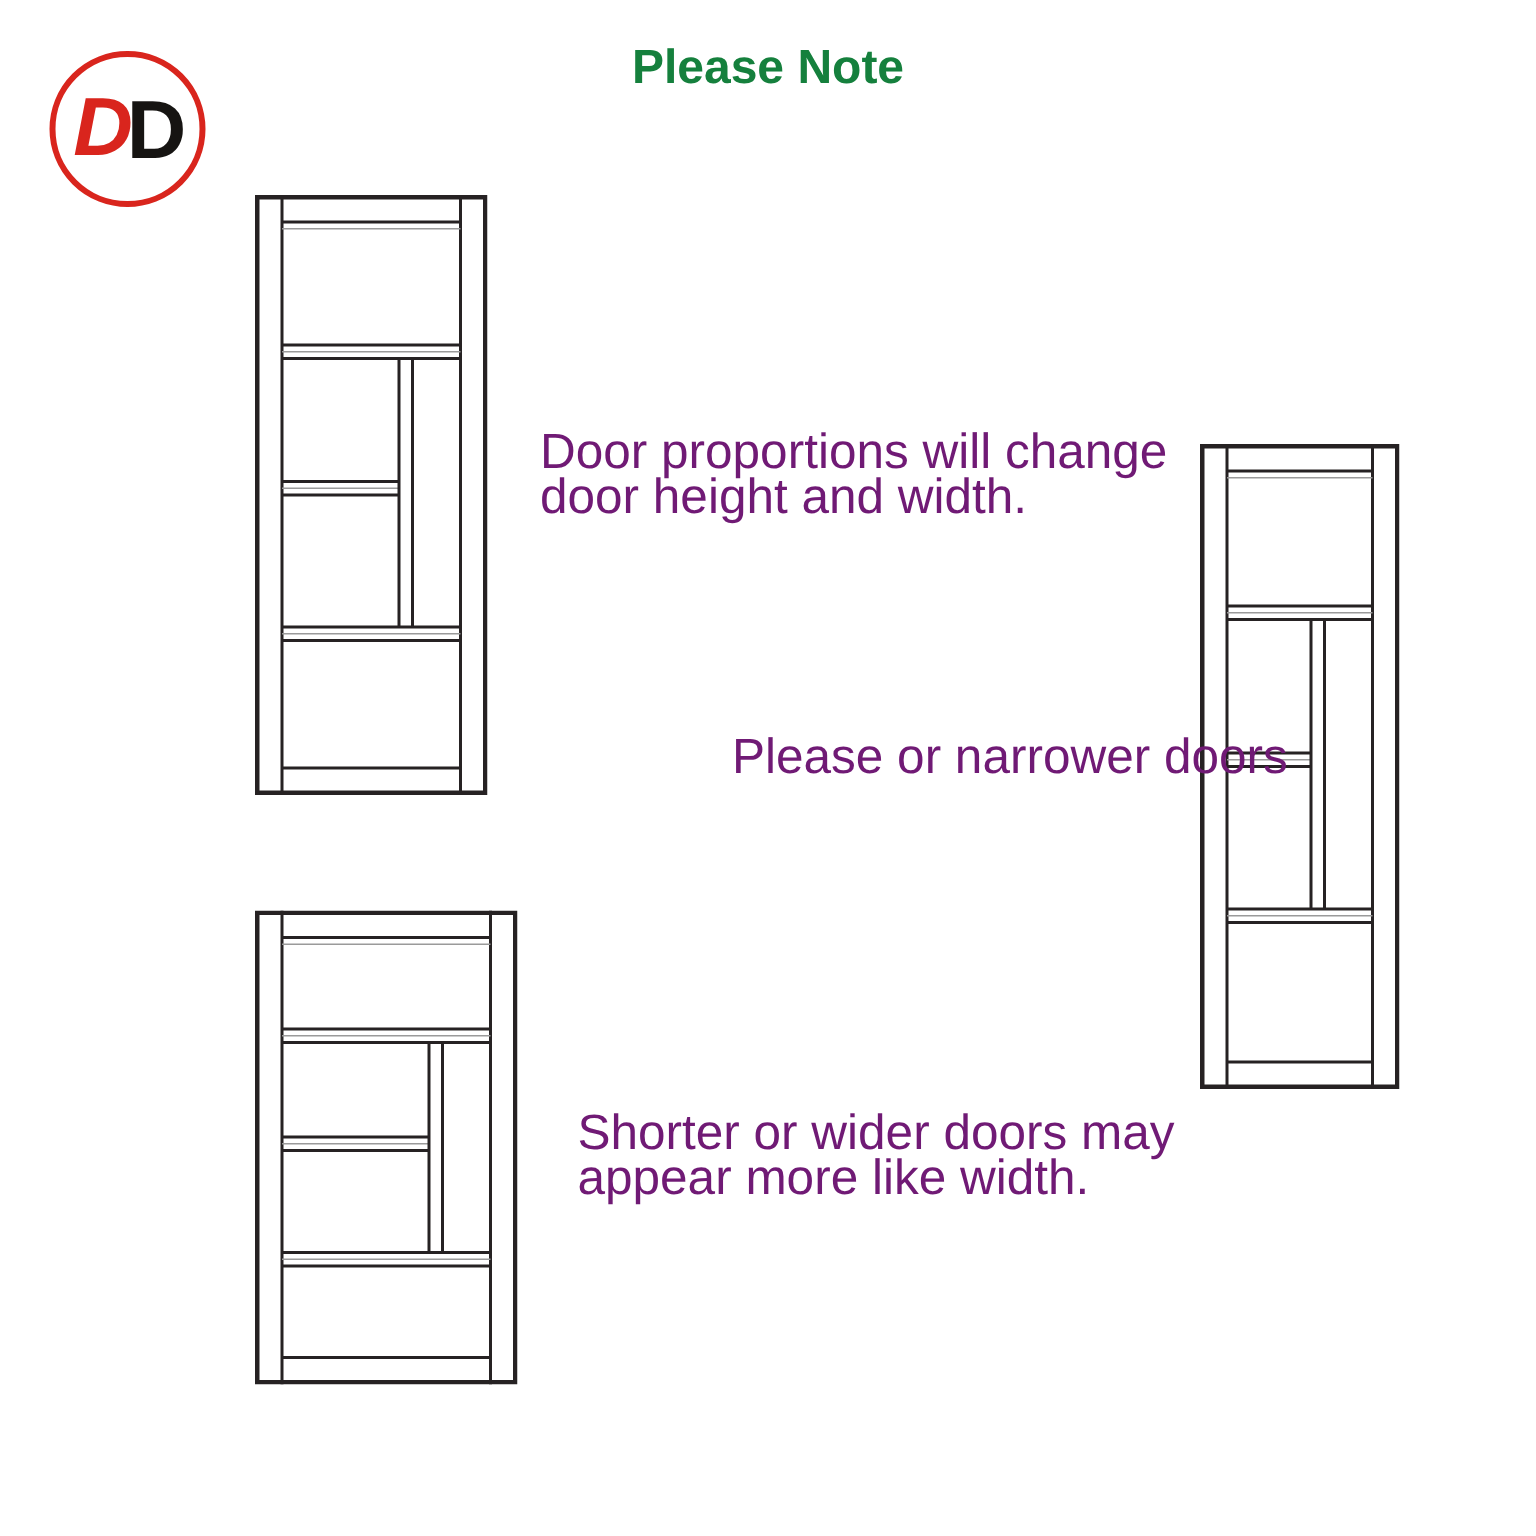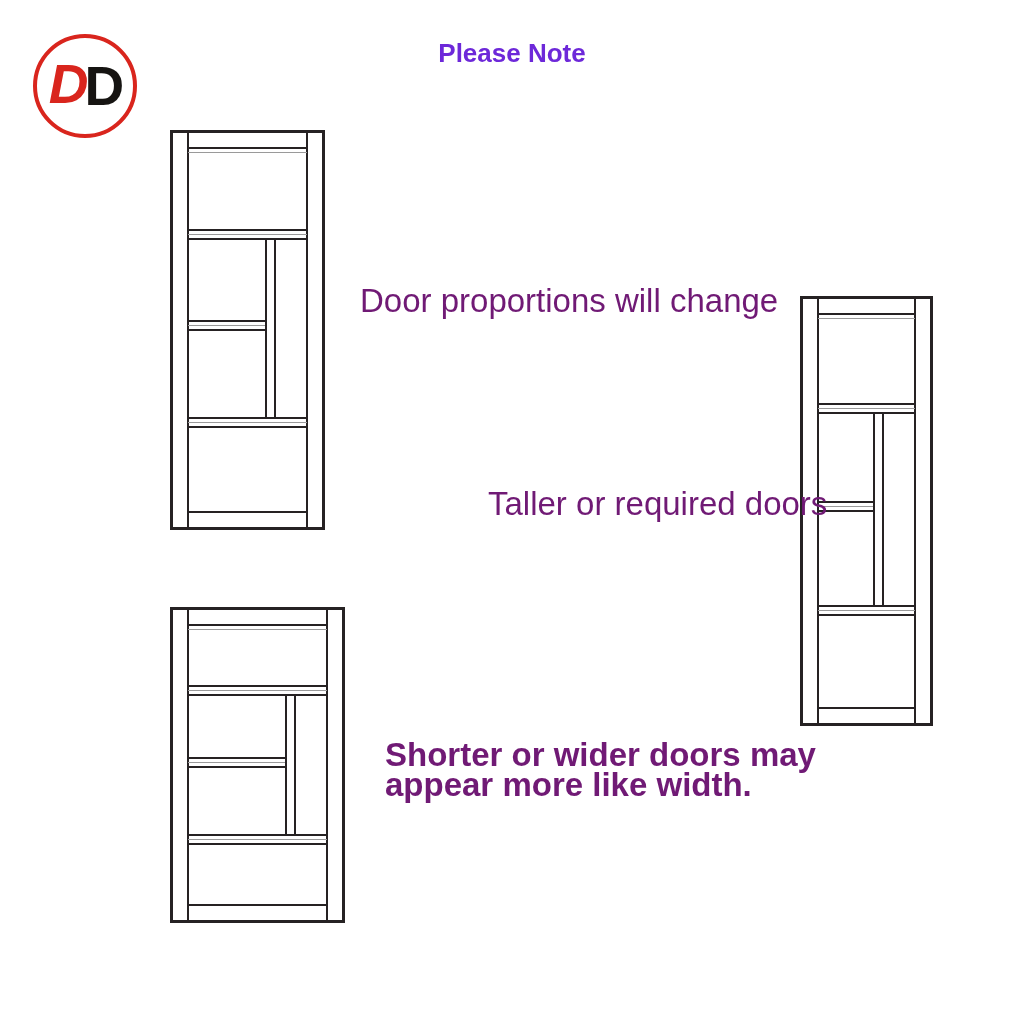--- a/index.html
+++ b/index.html
@@ -33,40 +33,39 @@
   }
   .logo .d1 { color: #d9251d; font-style: italic; transform: translateY(-2px); }
   .logo .d2 { color: #161412; margin-left: -1px; }
 
   
   .title {
     position: absolute;
     left: 0; top: 26px;
     width: 100%;
     text-align: center;
-    font-size: 26px;
+    font-size: 32px;
     font-weight: 600;
-    color: #6d28d9;
-    margin-top: 12px;
+    color: #15803d;
   }
 
   
   .door { position: absolute; display: block; }
 
   
   .note {
     position: absolute;
     font-size: 33px;
     line-height: 30px;
     color: #701a75;
     white-space: nowrap;
   }
   .note-proportions { left: 360px; top: 286px; }
   .note-taller      { left: 488px; top: 489px; }
-  .note-shorter     { left: 385px; top: 740px; font-weight: bold; }
+  .note-shorter     { left: 385px; top: 740px; }
 </style>
 </head>
 <body>
 
 <div class="canvas">
 
   <div class="logo">
     <span class="d1">D</span>
     <span class="d2">D</span>
   </div>
@@ -126,24 +125,25 @@
       <line x1="18" y1="228" x2="157" y2="228" stroke="#262223" stroke-width="2"></line>
       <line x1="18" y1="232.5" x2="157" y2="232.5" stroke="#9a9a9a" stroke-width="1"></line>
       <line x1="18" y1="237" x2="157" y2="237" stroke="#262223" stroke-width="2"></line>
       <line x1="18" y1="298" x2="157" y2="298" stroke="#262223" stroke-width="2"></line>
       <line x1="116" y1="88" x2="116" y2="228" stroke="#262223" stroke-width="2"></line>
       <line x1="125" y1="88" x2="125" y2="228" stroke="#262223" stroke-width="2"></line>
     </svg>
 
   <div class="note note-proportions">
     <div>Door proportions will change</div>
+    <div>door height and width.</div>
   </div>
 
   <div class="note note-taller">
-    <div>Taller or required doors</div>
+    <div>Please or narrower doors</div>
   </div>
 
   <div class="note note-shorter">
     <div>Shorter or wider doors may</div>
     <div>appear more like width.</div>
   </div>
 
 </div>
 
 </body></html>

